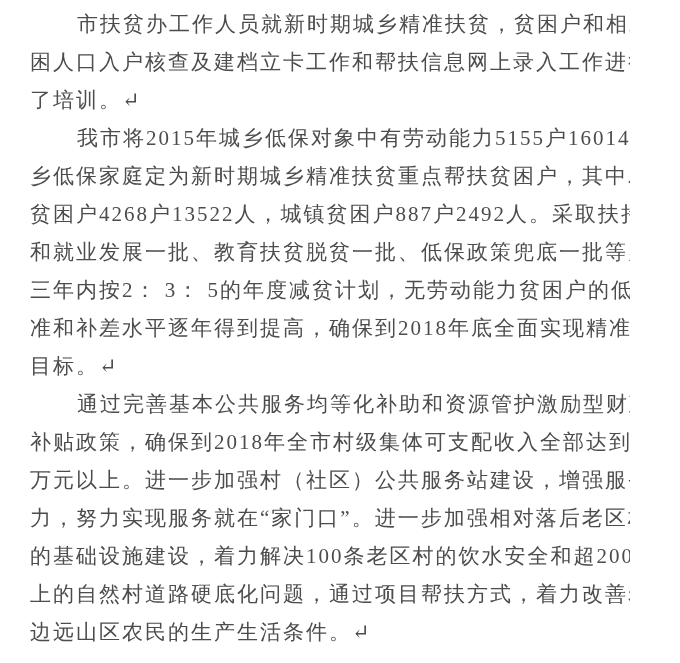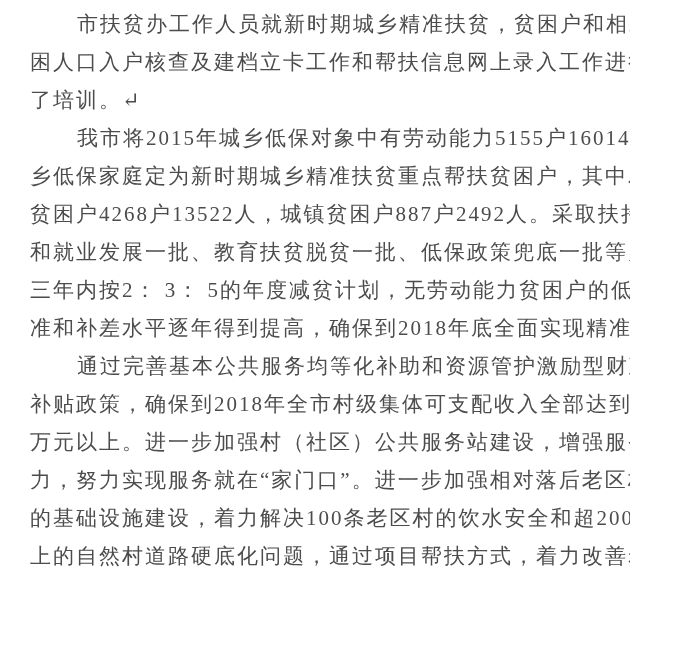--- a/index.html
+++ b/index.html
@@ -54,24 +54,26 @@
     <div class="line para-end">了培训。↵</div>
   </div>
 
   <div class="paragraph">
     <div class="line indent">我市将2015年城乡低保对象中有劳动能力5155户16014人城</div>
     <div class="line">乡低保家庭定为新时期城乡精准扶贫重点帮扶贫困户，其中农村</div>
     <div class="line">贫困户4268户13522人，城镇贫困户887户2492人。采取扶持生产</div>
     <div class="line">和就业发展一批、教育扶贫脱贫一批、低保政策兜底一批等办法，</div>
     <div class="line">三年内按2： 3： 5的年度减贫计划，无劳动能力贫困户的低保标</div>
     <div class="line">准和补差水平逐年得到提高，确保到2018年底全面实现精准脱贫</div>
+    <div class="line para-end">目标。↵</div>
   </div>
 
   <div class="paragraph">
     <div class="line indent">通过完善基本公共服务均等化补助和资源管护激励型财政</div>
     <div class="line">补贴政策，确保到2018年全市村级集体可支配收入全部达到20</div>
     <div class="line">万元以上。进一步加强村（社区）公共服务站建设，增强服务能</div>
     <div class="line">力，努力实现服务就在“家门口”。进一步加强相对落后老区村</div>
     <div class="line">的基础设施建设，着力解决100条老区村的饮水安全和超200人以</div>
     <div class="line">上的自然村道路硬底化问题，通过项目帮扶方式，着力改善老区、</div>
+    <div class="line para-end">边远山区农民的生产生活条件。↵</div>
   </div>
 
 </div>
 
 </body></html>

